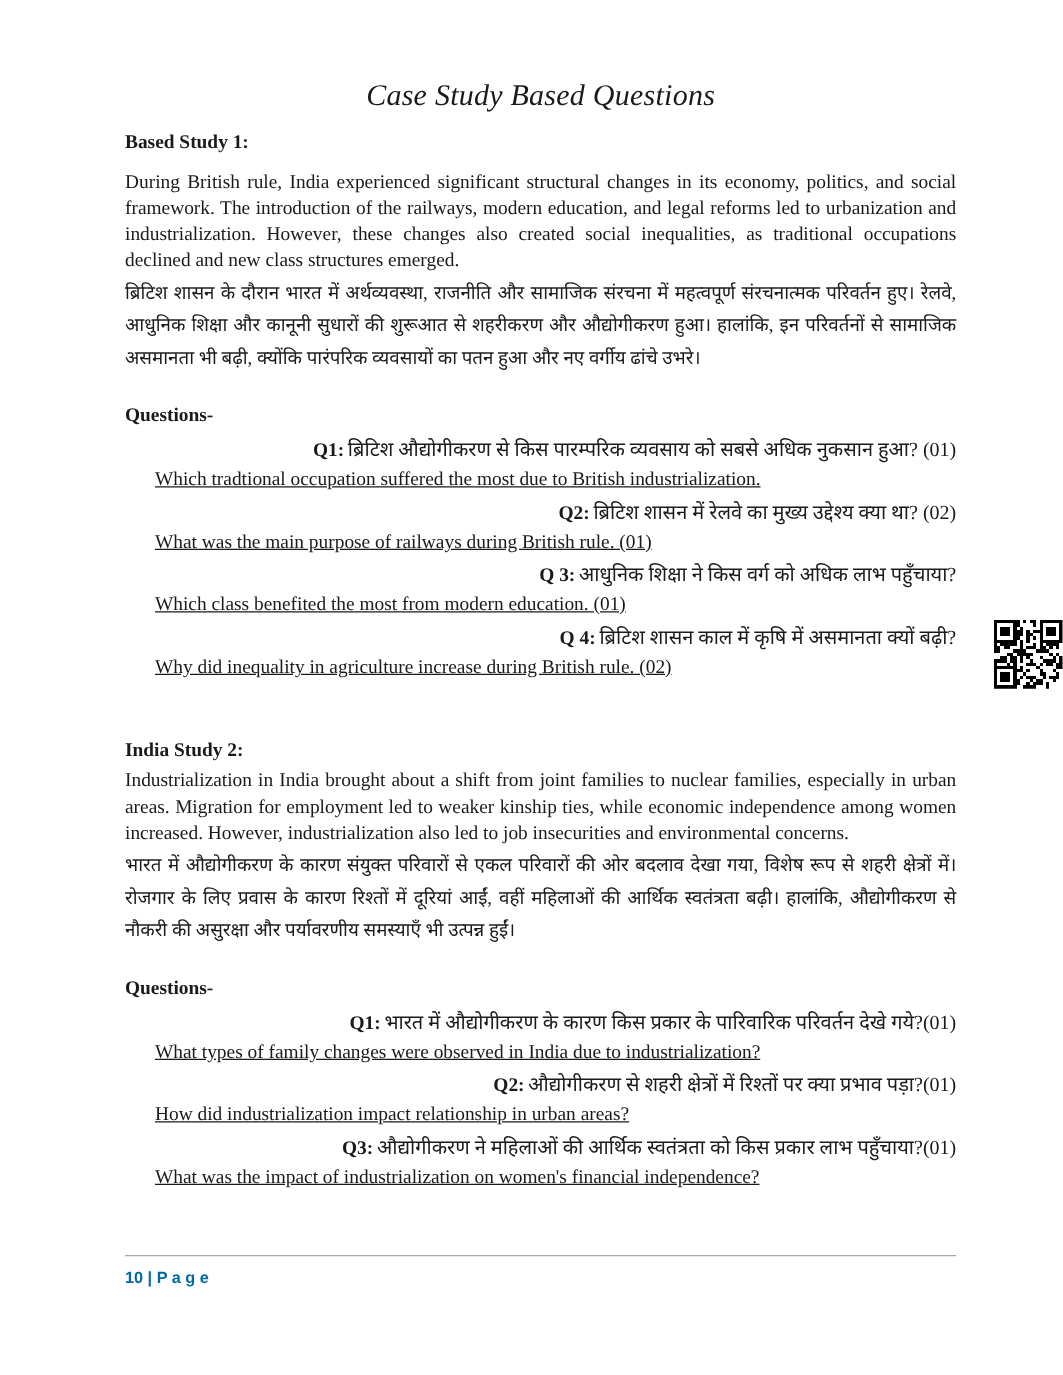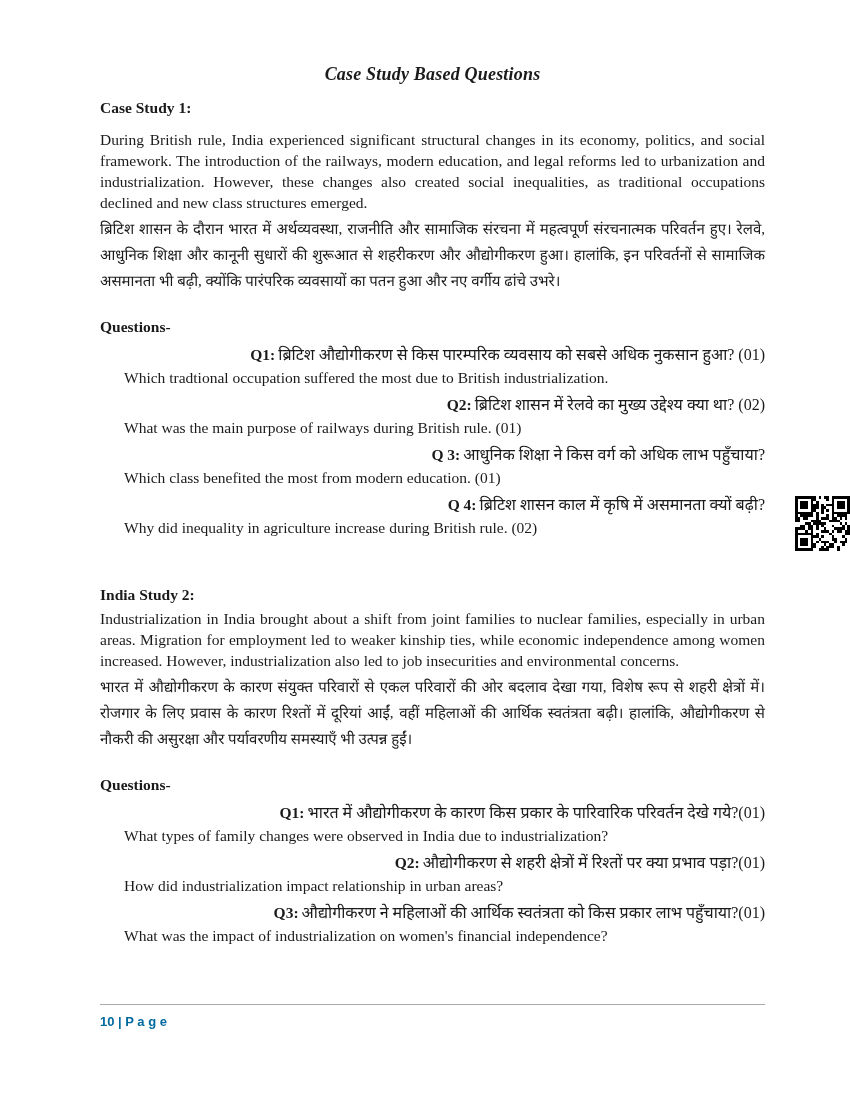--- a/index.html
+++ b/index.html
@@ -11,22 +11,22 @@
     overflow: hidden;
   }
   .page {
     position: relative;
     width: 850px;
     height: 1100px;
     padding: 64px 85px 0 100px;
   }
   .doc-title {
     text-align: center;
-    font-size: 18px;
-    font-weight: bold;
+    font-size: 24px;
+    font-weight: normal;
     font-style: italic;
     margin-bottom: 14px;
     letter-spacing: 0.2px;
   }
   .cs-heading {
     font-size: 15.5px;
     font-weight: bold;
     margin-bottom: 12px;
   }
   .cs2 .cs-heading { margin-bottom: 4px; }
@@ -57,20 +57,21 @@
   .q-label {
     font-weight: bold;
     font-size: 15.5px;
     margin-right: 3px;
   }
   .q-line-en {
     font-size: 15.5px;
     line-height: 20px;
     padding-left: 24px;
     margin-top: 1px;
+    text-decoration: underline;
   }
   .cs2 { margin-top: 48px; }
   .qr-code {
     position: absolute;
     right: 0px;
     top: 496px;
     width: 55px;
     height: 55px;
   }
   .page-footer {
@@ -87,21 +88,21 @@
   }
 </style>
 </head>
 <body>
 
 <div class="page">
 
   <h1 class="doc-title">Case Study Based Questions</h1>
 
   <section class="cs1">
-    <h2 class="cs-heading">Case Study 1:</h2>
+    <h2 class="cs-heading">Based Study 1:</h2>
     <p class="para-en">During British rule, India experienced significant structural changes in its economy, politics, and social framework. The introduction of the railways, modern education, and legal reforms led to urbanization and industrialization. However, these changes also created social inequalities, as traditional occupations declined and new class structures emerged.</p>
     <p class="para-hi">ब्रिटिश शासन के दौरान भारत में अर्थव्यवस्था, राजनीति और सामाजिक संरचना में महत्वपूर्ण संरचनात्मक परिवर्तन हुए। रेलवे, आधुनिक शिक्षा और कानूनी सुधारों की शुरूआत से शहरीकरण और औद्योगीकरण हुआ। हालांकि, इन परिवर्तनों से सामाजिक असमानता भी बढ़ी, क्योंकि पारंपरिक व्यवसायों का पतन हुआ और नए वर्गीय ढांचे उभरे।</p>
 
     <h3 class="q-heading">Questions-</h3>
 
     <div class="question">
       <div class="q-line-hi"><span class="q-label">Q1:</span><span>ब्रिटिश औद्योगीकरण से किस पारम्परिक व्यवसाय को सबसे अधिक नुकसान हुआ? (01)</span></div>
       <div class="q-line-en">Which tradtional occupation suffered the most due to British industrialization.</div>
     </div>
     <div class="question">

